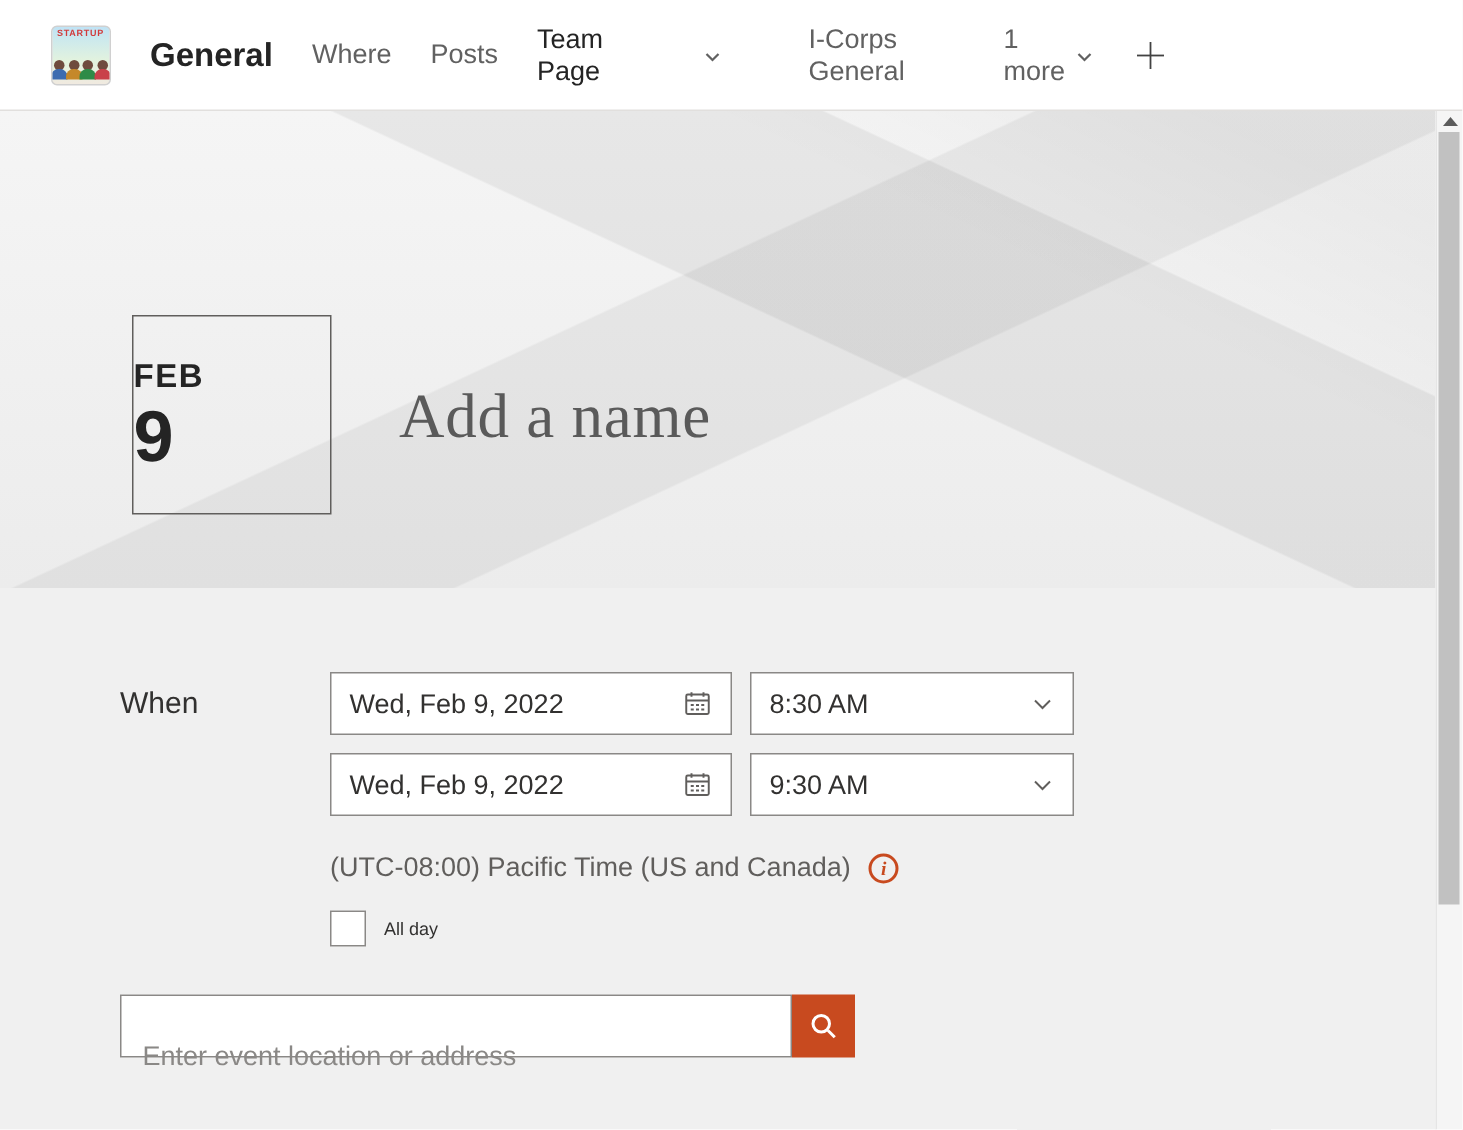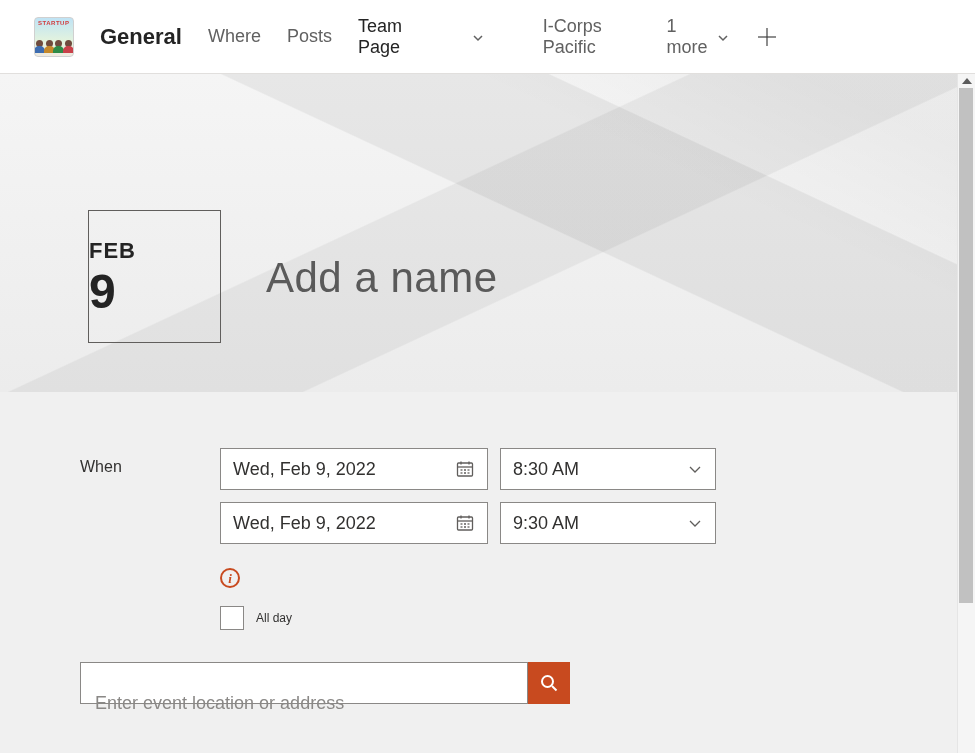--- a/index.html
+++ b/index.html
@@ -154,34 +154,35 @@
   .date-badge .day {
     font-size: 48px; font-weight: 800; line-height: 1;
     color: var(--text-dark);
     margin-top: 4px;
   }
   .hero-title {
     position: absolute; left: 266px; top: 180px;
     font-size: 42px; font-weight: 400;
     color: #5a5a5a;
     letter-spacing: 0.5px;
+    font-family: Liberation Serif, serif;
   }
 
   
   .form {
     padding: 56px 80px 0 80px;
   }
   .row {
     display: flex; align-items: center;
     margin-bottom: 18px;
   }
   .row.top-align { align-items: flex-start; }
   .row-label {
     width: 140px; flex-shrink: 0;
-    font-size: 16px; color: #323130;
+    font-size: 20px; color: #323130;
     padding-top: 10px;
   }
   .fields { flex: 1; }
   .dt-line {
     display: flex; gap: 12px; margin-bottom: 12px;
   }
   .datebox, .timebox, .locbox {
     height: 42px; border: 1px solid var(--border);
     background: #fff;
     display: flex; align-items: center;
@@ -252,21 +253,21 @@
   <div class="tab">Posts</div>
   <div class="tab active">
     <span>Team Page</span>
     <span class="chev">
       <svg width="12" height="12" viewBox="0 0 12 12">
           <path d="M2 4l4 4 4-4" fill="none" stroke="#616161" stroke-width="1.5"></path>
         </svg>
     </span>
   </div>
   <div class="spacer-sm"></div>
-  <div class="tab">I-Corps Pacific</div>
+  <div class="tab">I-Corps General</div>
   <div class="tab">
     <span>1 more</span>
     <span class="chev">
       <svg width="12" height="12" viewBox="0 0 12 12">
           <path d="M2 4l4 4 4-4" fill="none" stroke="#616161" stroke-width="1.5"></path>
         </svg>
     </span>
   </div>
 
   <div class="plus-btn">
@@ -342,20 +343,21 @@
               <span>9:30 AM</span>
               <span class="chev-open">
                 <svg width="16" height="16" viewBox="0 0 16 16">
                     <path d="M3 6l5 5 5-5" fill="none" stroke="#605e5c" stroke-width="1.3"></path>
                   </svg>
               </span>
             </div>
           </div>
 
           <div class="tz-line">
+            <span>(UTC-08:00) Pacific Time (US and Canada)</span>
             <span class="info-icon">
                 <span>i</span>
               </span>
           </div>
 
           <label class="check-line">
             <span class="checkbox"></span>
             <span>All day</span>
           </label>
         </div>

